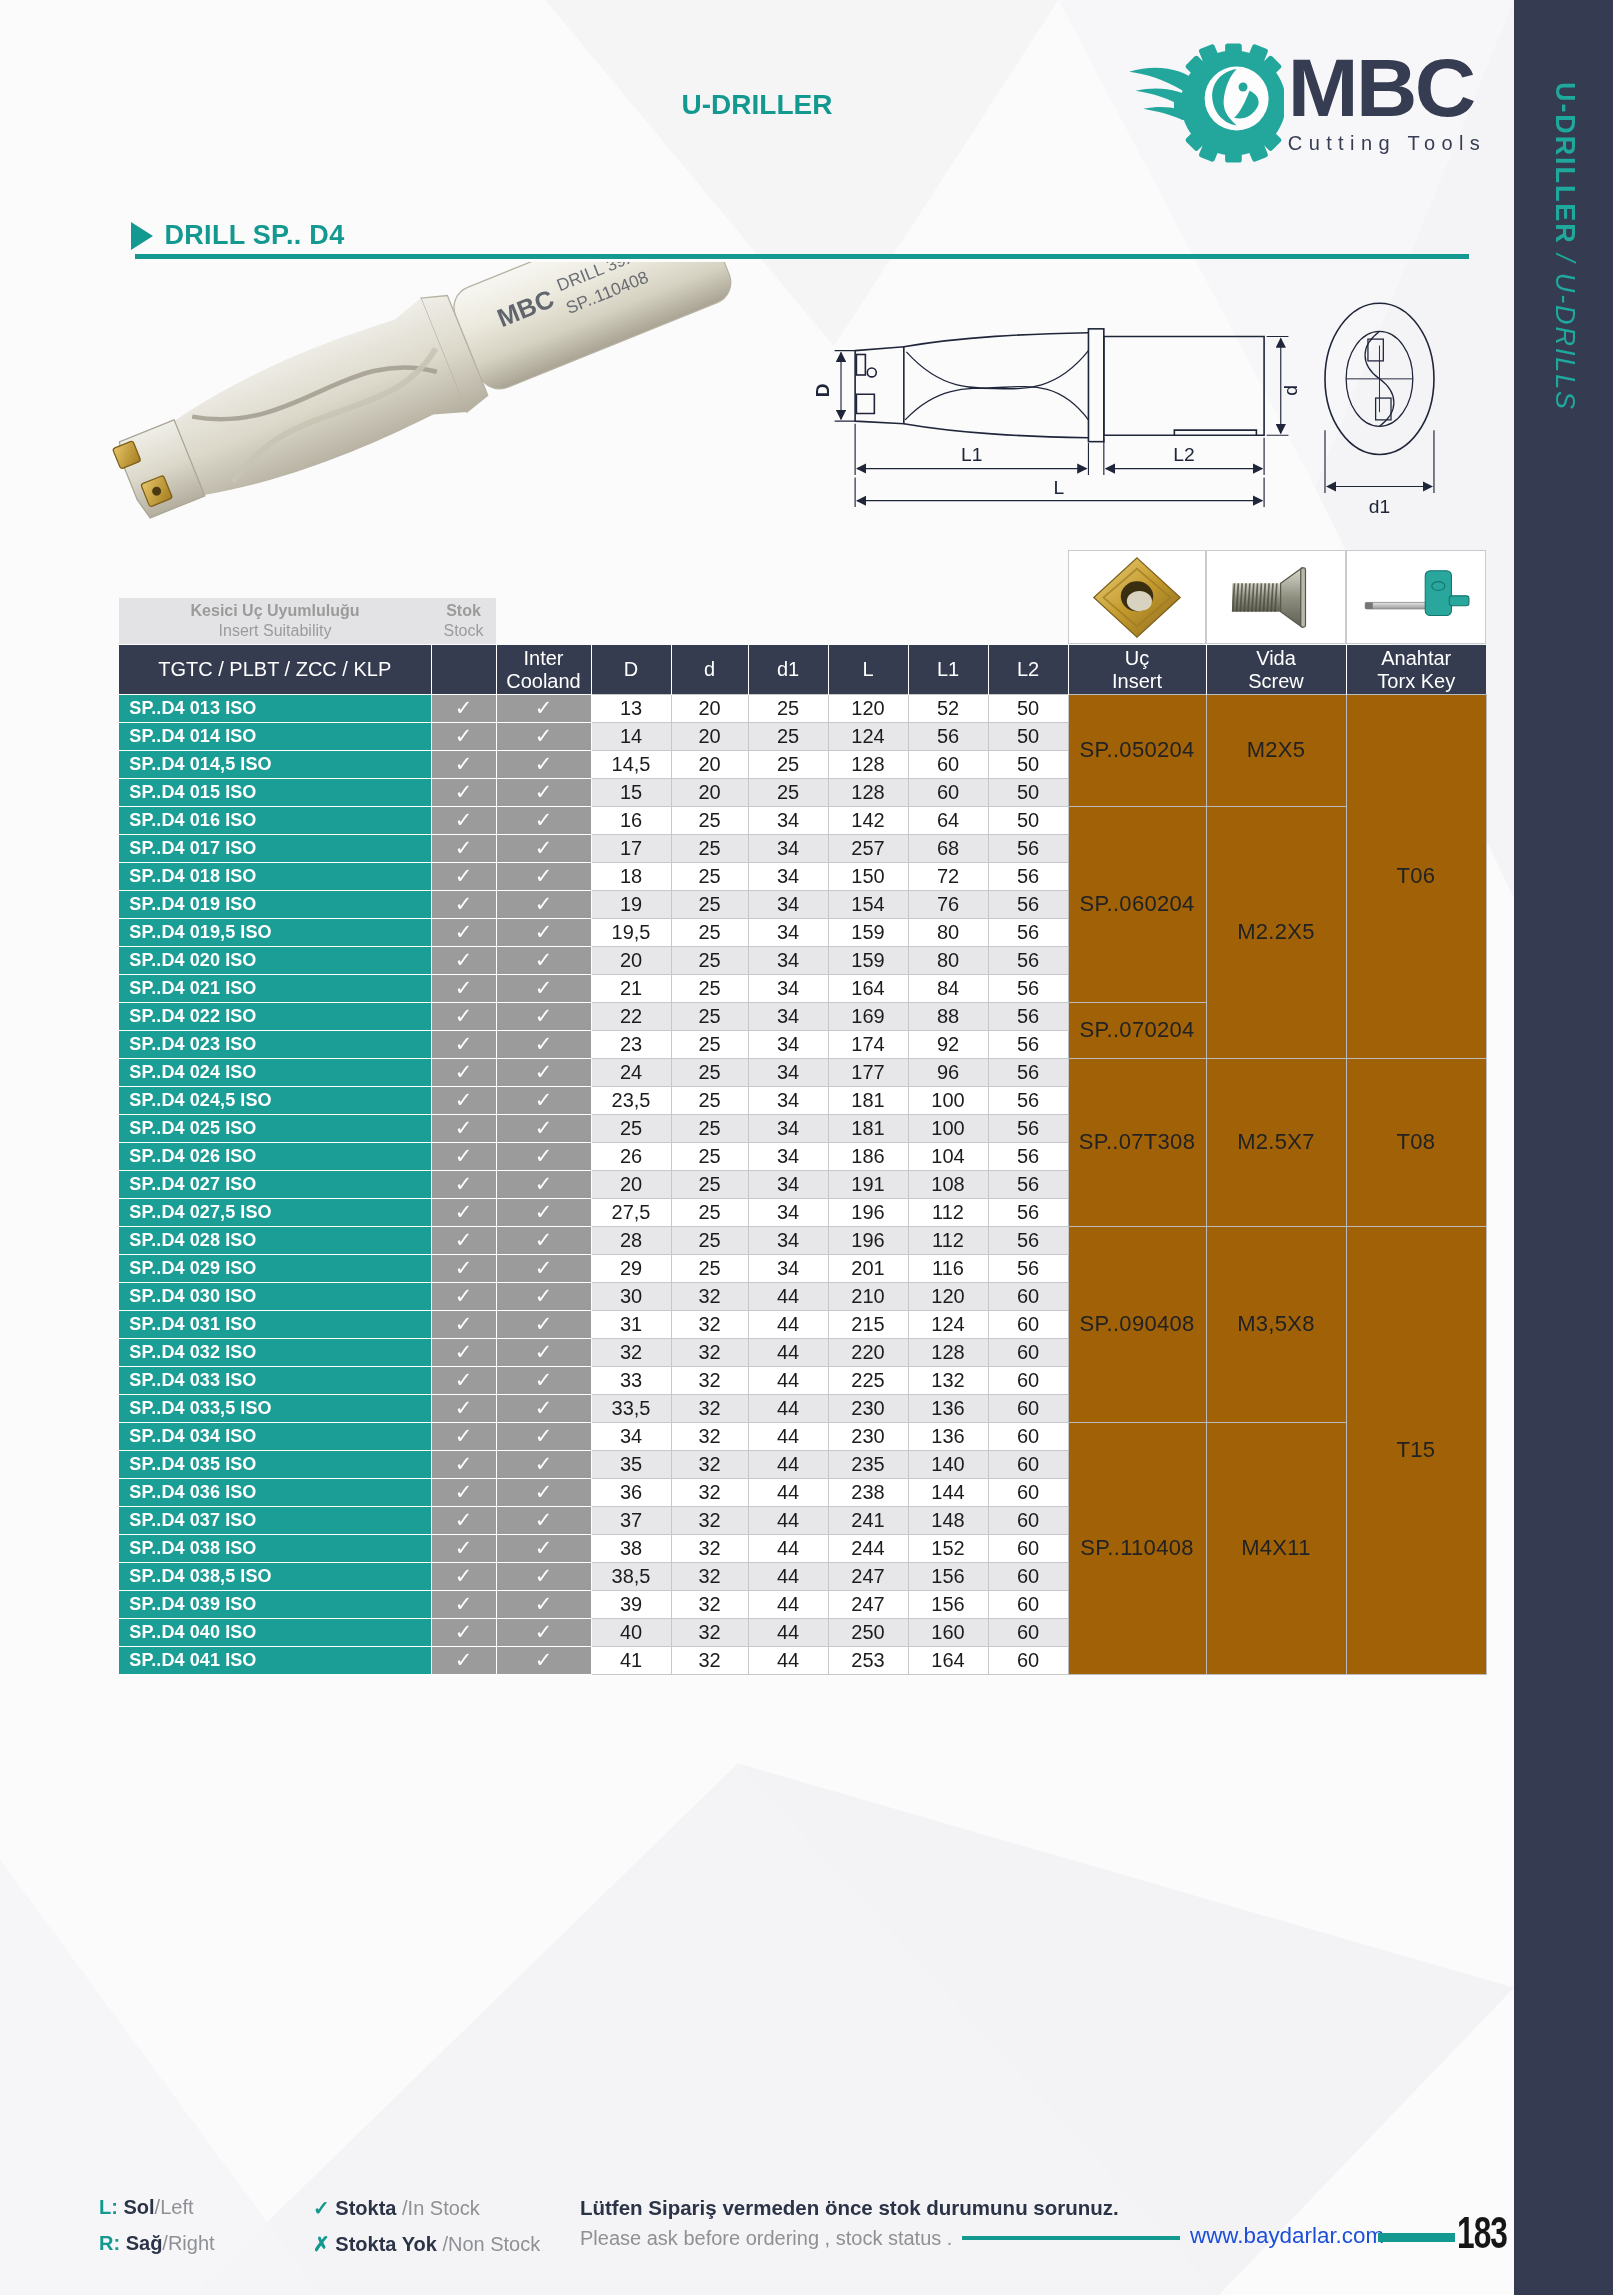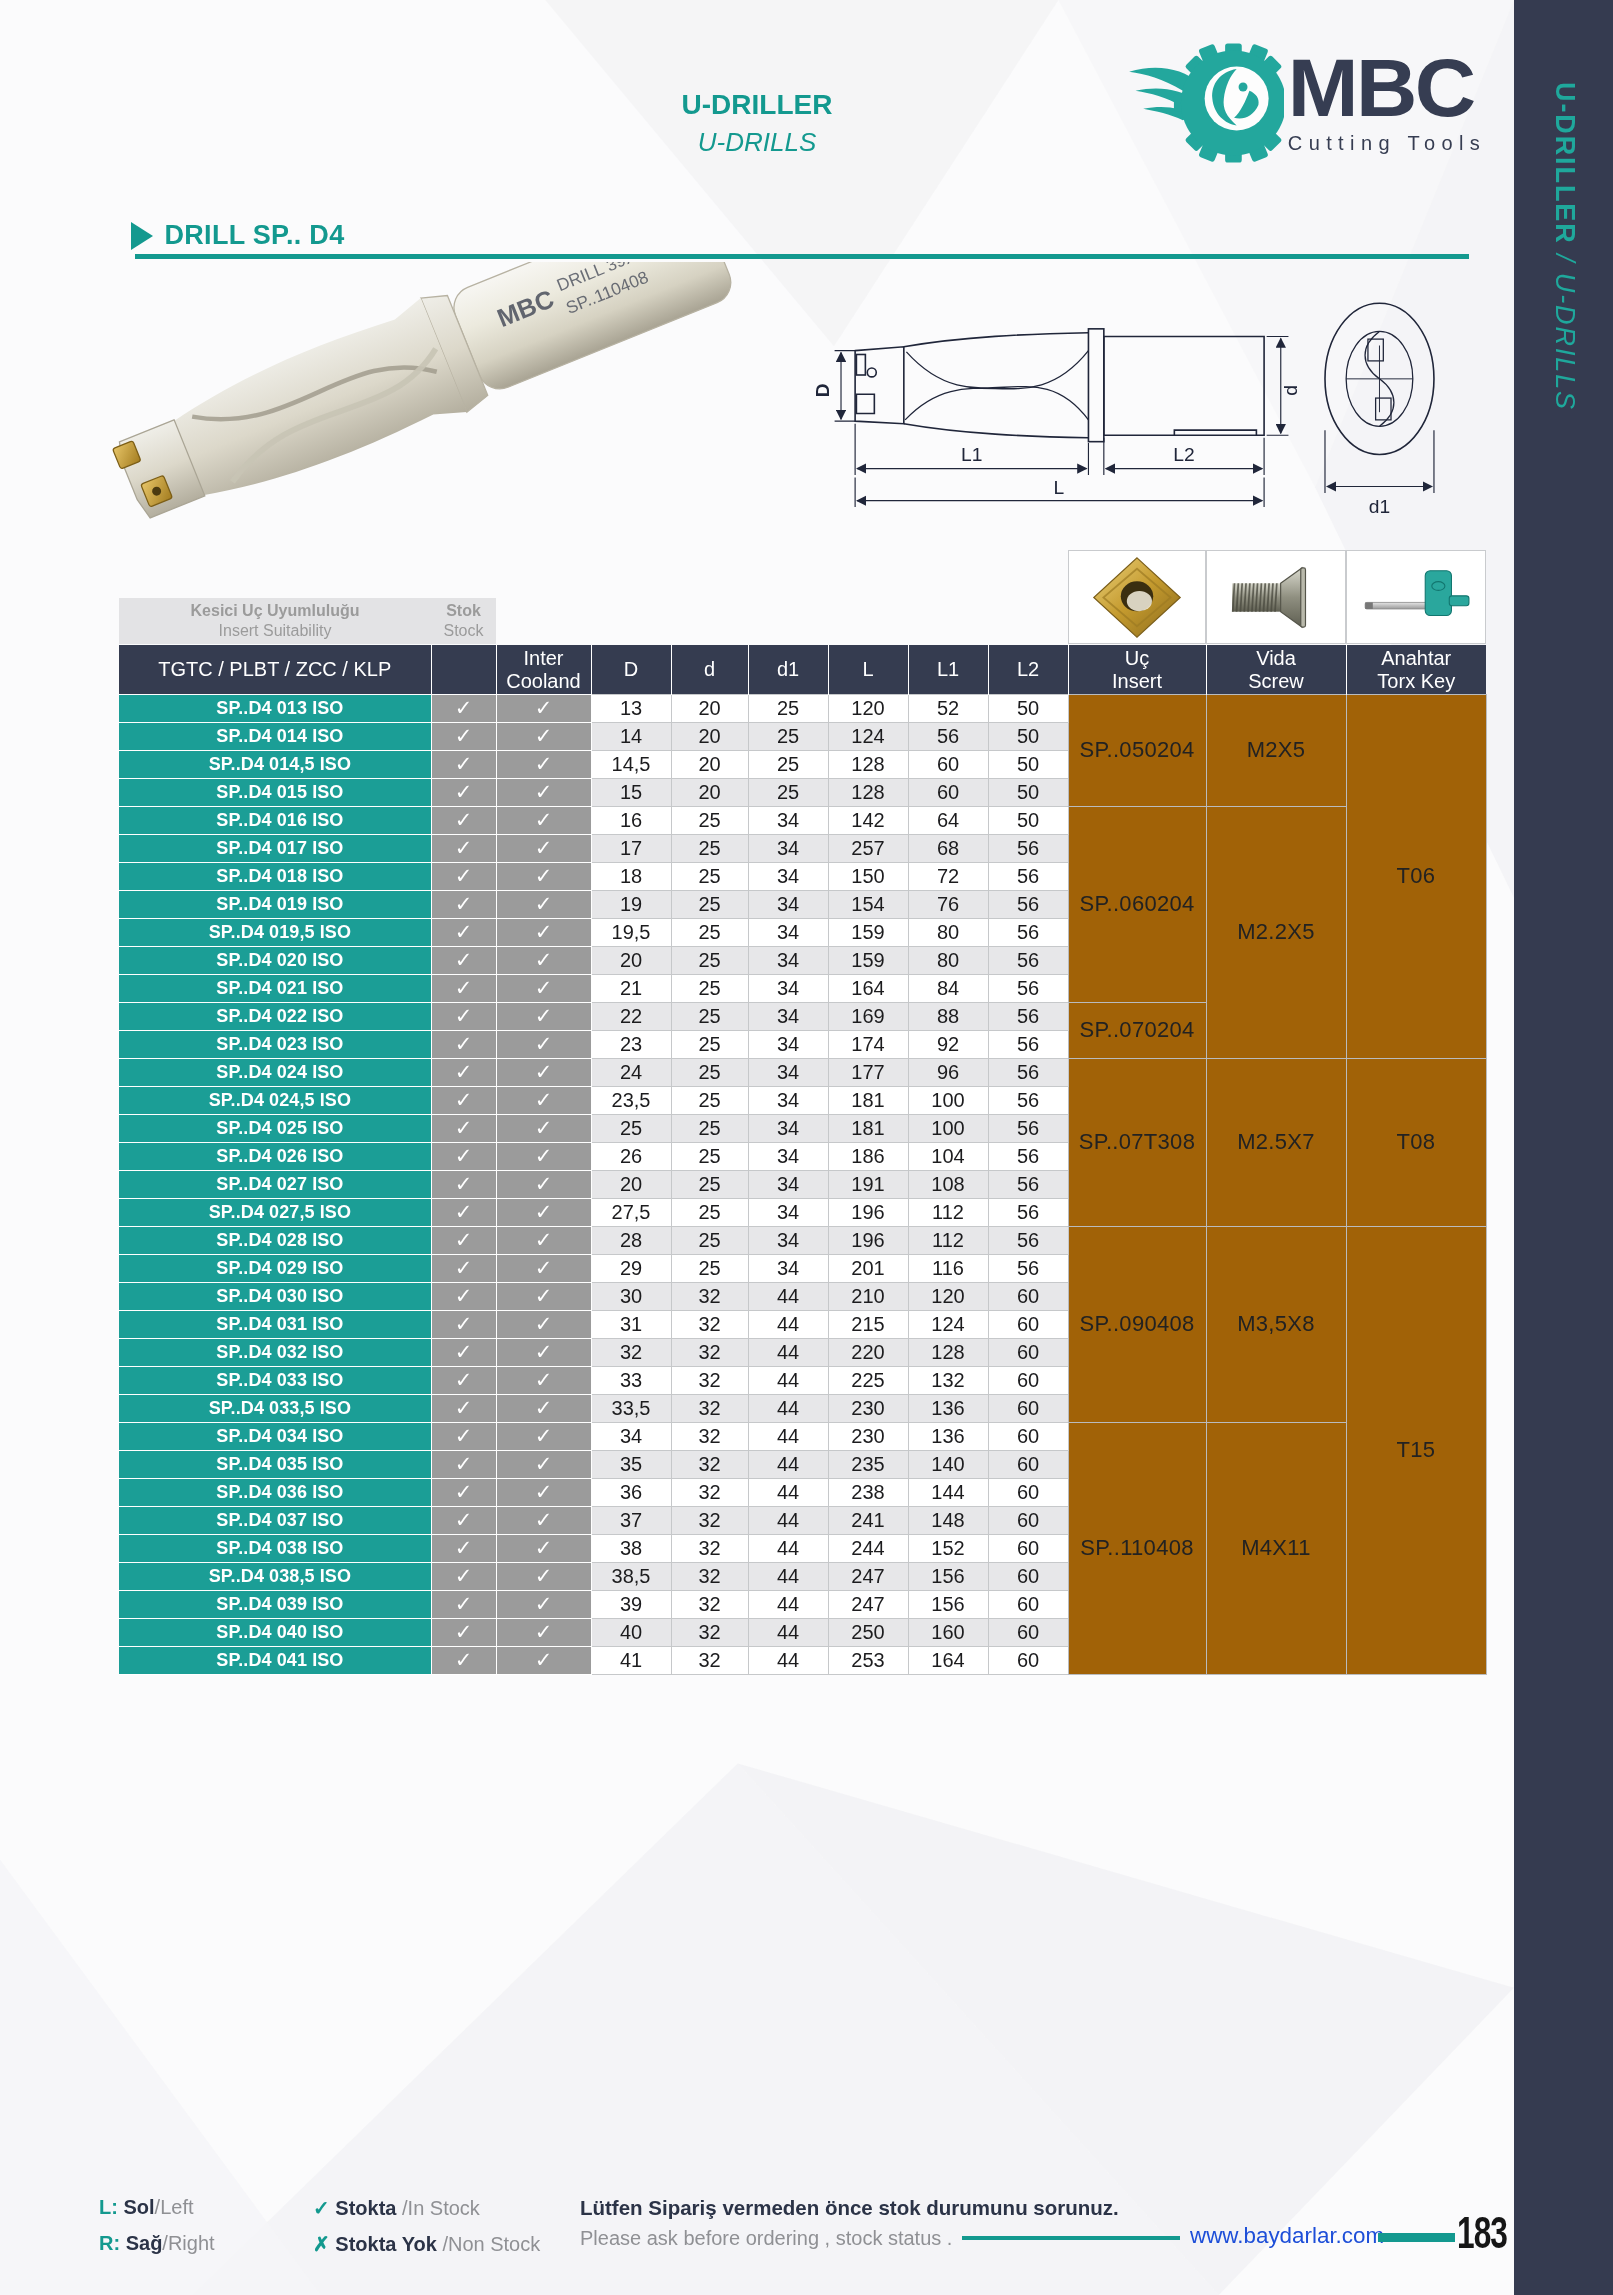--- a/index.html
+++ b/index.html
@@ -41,21 +41,21 @@
   
   .table-wrap { position:absolute; left:119px; top:550px; }
   table.spec { border-collapse:collapse; table-layout:fixed; width:1365px; }
   tr.pre td { height:95px; vertical-align:bottom; padding:0; }
   .gray-box { height:46px; background:#e3e3e5; color:#9b9b9b; display:flex; flex-direction:column; justify-content:center;
     text-align:center; font-size:16px; line-height:20px; margin-bottom:1.3px; }
   .gray-box .tr-line { font-weight:bold; }
   .img-box { height:94px; background:#fff; border:0.6px solid #c9cbce; display:flex; align-items:center; justify-content:center; margin-bottom:1.3px; }
   tr.head th { background:#353c50; color:#fff; font-weight:normal; font-size:20px; height:49px; border-right:1.3px solid #fff; line-height:22.4px; }
   tr.head th:last-child { border-right:none; }
-  td.name { background:#1b9e96; color:#fff; font-weight:bold; font-size:18px; text-align:center; padding-left:10.3px;
+  td.name { background:#1b9e96; color:#fff; font-weight:bold; font-size:18px; text-align:left; padding-left:10.3px;
     border:1.9px solid #fff; border-left:none; letter-spacing:0.1px; }
   td.chk { background:#9b9b9b; color:#fff; font-size:21px; text-align:center; border:1.9px solid #fff; }
   td.num { font-size:20px; color:#1c1c1e; text-align:center; border:1.3px solid #c6c8ca; background:#fff; }
   td.num.alt { background:#e7e7e9; }
   td.grp { font-size:22px; color:#222; text-align:center; border:1.3px solid #b9bbbe; background:#a16207; letter-spacing:0.3px; }
   tbody tr { height:28px; }
 
   
   .footer-item { position:absolute; font-size:20px; white-space:nowrap; }
   .f-prefix { color:#13998f; font-weight:bold; }
@@ -82,21 +82,20 @@
     <polygon points="1150,2750 2360,3100 1900,3579" fill="#eeeef1" opacity="0.6"></polygon>
     <polygon points="0,2900 500,3579 0,3579" fill="#f5f5f7" opacity="0.8"></polygon>
   </svg>
 
   <aside class="sidebar">
     <div class="sidebar-text"><span class="sb-b">U-DRILLER</span><span class="sb-i"> / U-DRILLS</span></div>
   </aside>
 
   <div class="page-heading">
     <div class="heading-tr">U-DRILLER</div>
-    <div class="heading-en">U-DRILLS</div>
   </div>
 
   <div class="logo">
     <svg class="logo-art" viewBox="0 0 250 230">
       <g fill="#23a79d">
         <path d="M8 66 C50 54 90 60 118 84 L92 96 C60 76 34 70 8 66 Z"></path>
         <path d="M18 96 C55 88 88 94 112 110 L90 120 C66 106 42 100 18 96 Z"></path>
         <path d="M30 124 C62 118 88 122 108 134 L92 142 C72 132 50 128 30 124 Z"></path>
         <g>
           <g id="teeth">

